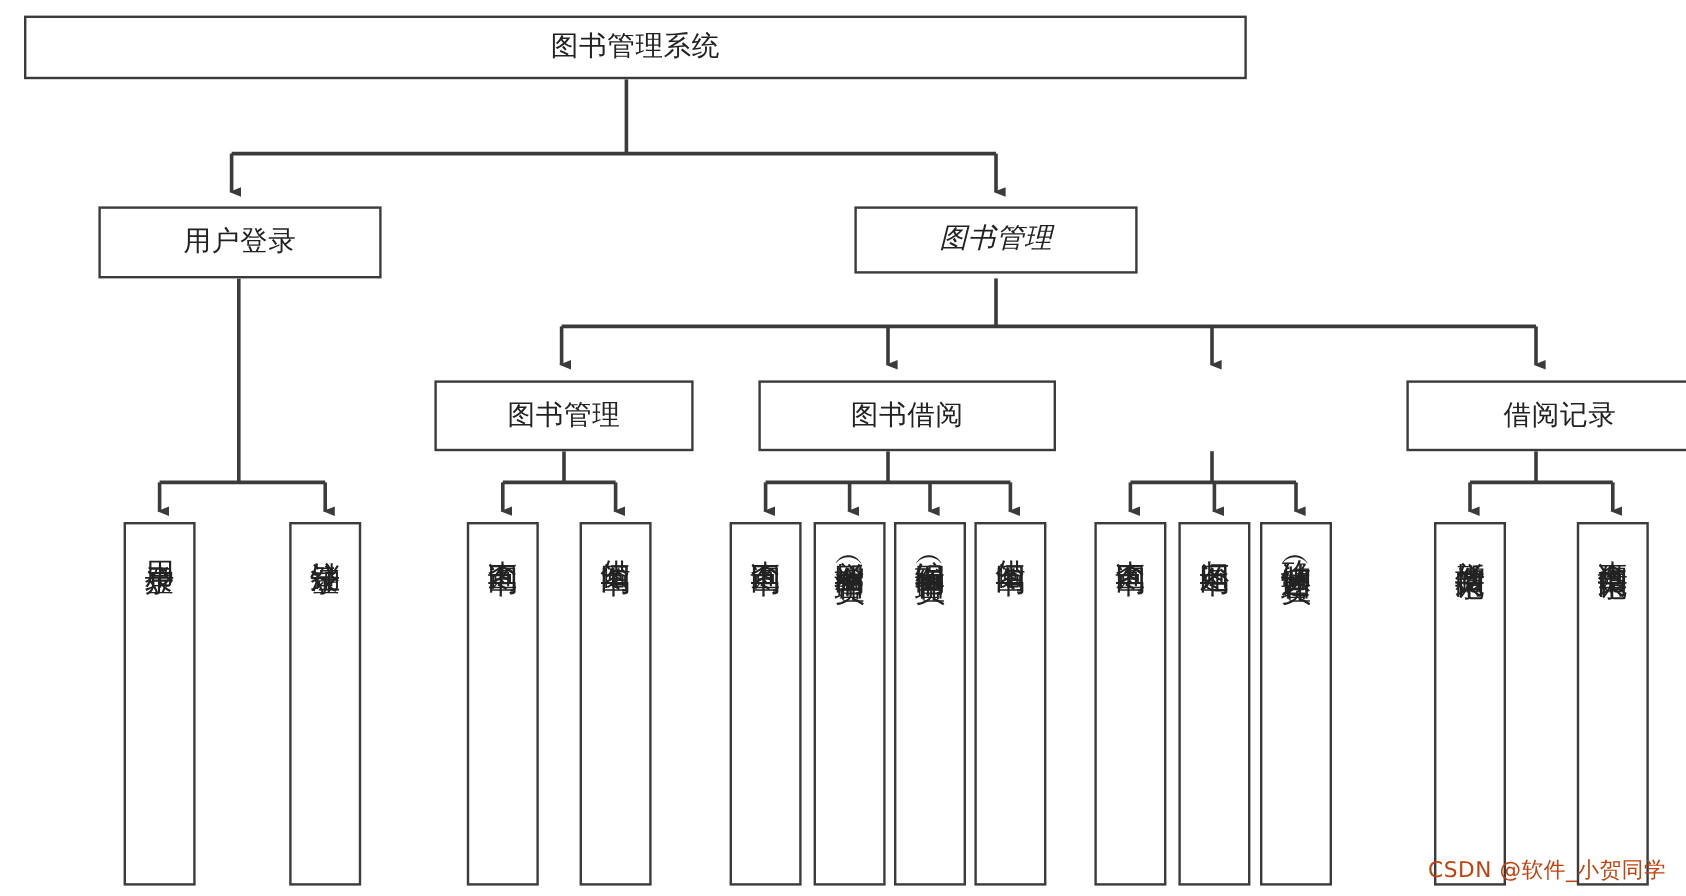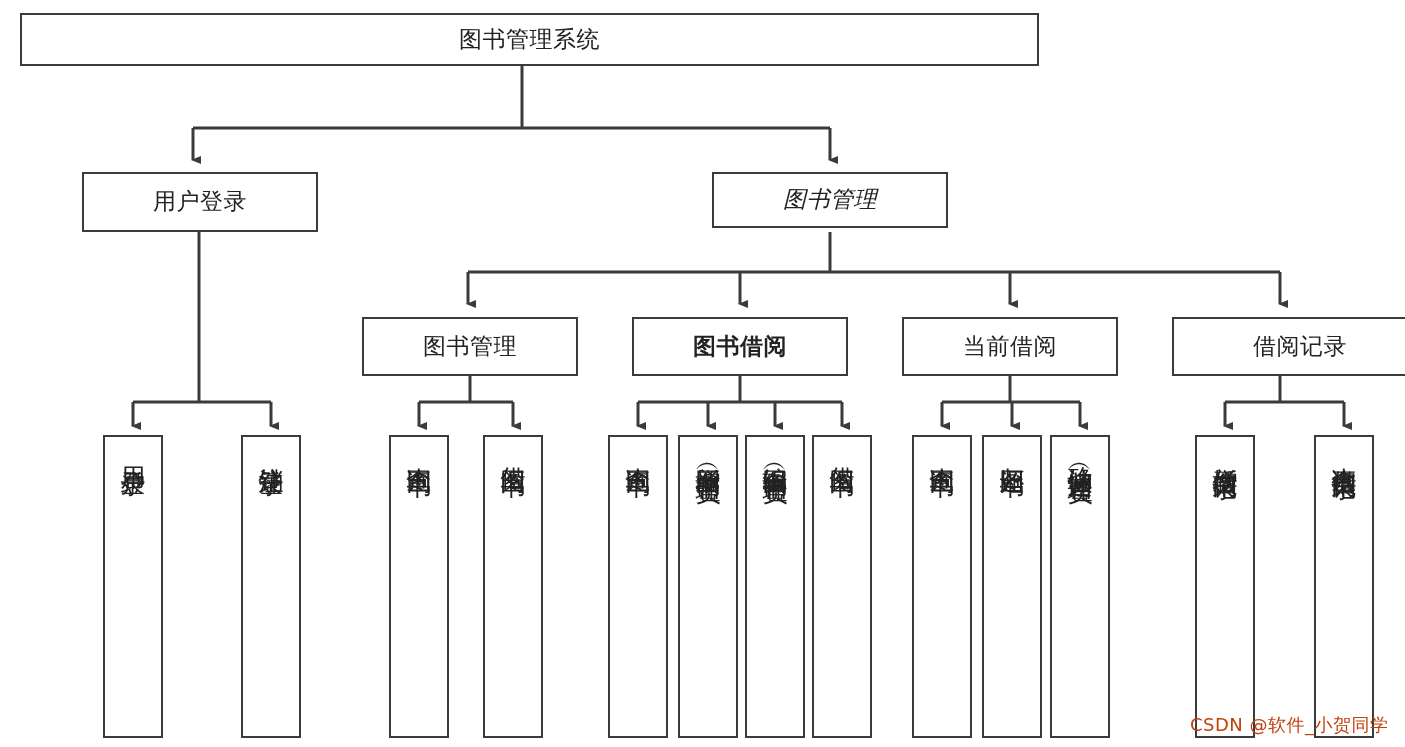--- a/index.html
+++ b/index.html
@@ -134,25 +134,22 @@
   <div class="node h" style="left:82px; top:172px; width:236px; height:60px;">
     <span class="txt">用户登录</span>
   </div>
   <div class="node h" style="left:712px; top:172px; width:236px; height:56px;font-style:italic;">
     <span class="txt">图书管理</span>
   </div>
 
   <div class="node h" style="left:362px; top:317px; width:216px; height:59px;">
     <span class="txt">图书管理</span>
   </div>
-  <div class="node h" style="left:632px; top:317px; width:216px; height:59px;font-weight:bold;">
+  <div class="node h" style="left:632px; top:317px; width:248px; height:59px;">
     <span class="txt">图书借阅</span>
-  </div>
-  <div class="node h" style="left:902px; top:317px; width:216px; height:59px;">
-    <span class="txt">当前借阅</span>
   </div>
   <div class="node h" style="left:1172px; top:317px; width:256px; height:59px;">
     <span class="txt">借阅记录</span>
   </div>
 
   <div class="node v" style="left:103px; top:435px; width:60px; height:303px;">
     <span class="txt">用户登录</span>
   </div>
   <div class="node v" style="left:241px; top:435px; width:60px; height:303px;">
     <span class="txt">注销登录</span>

